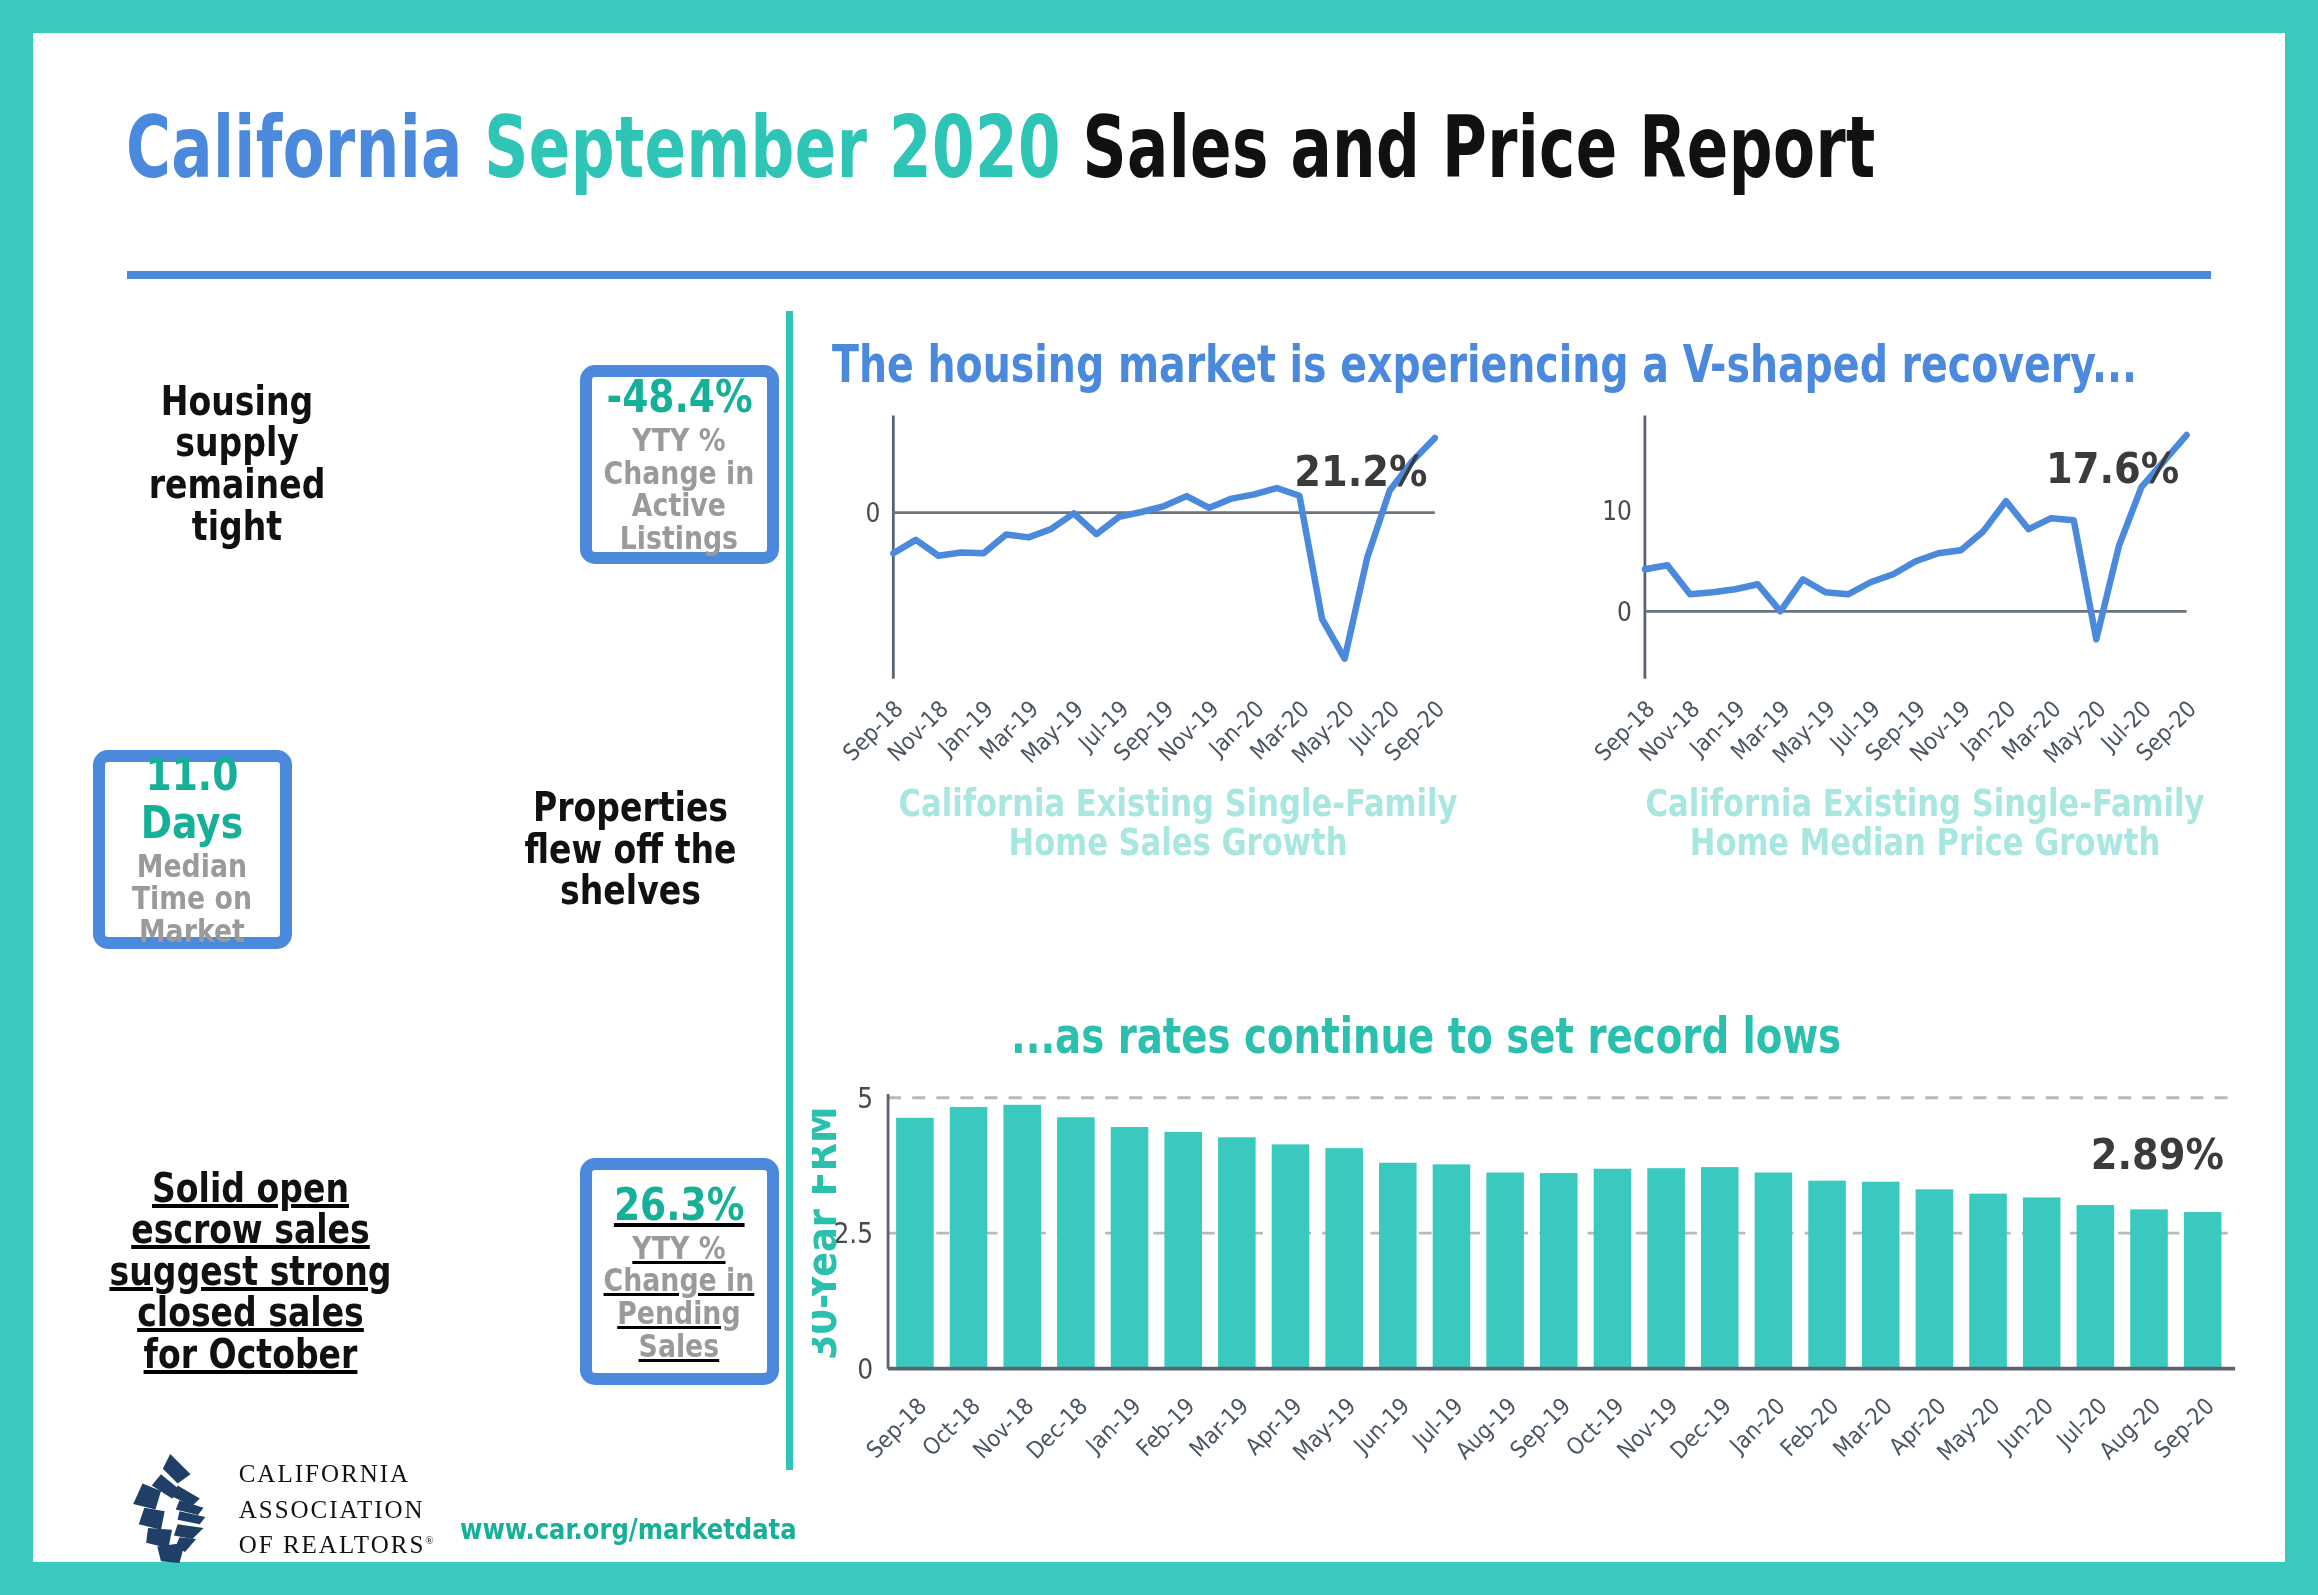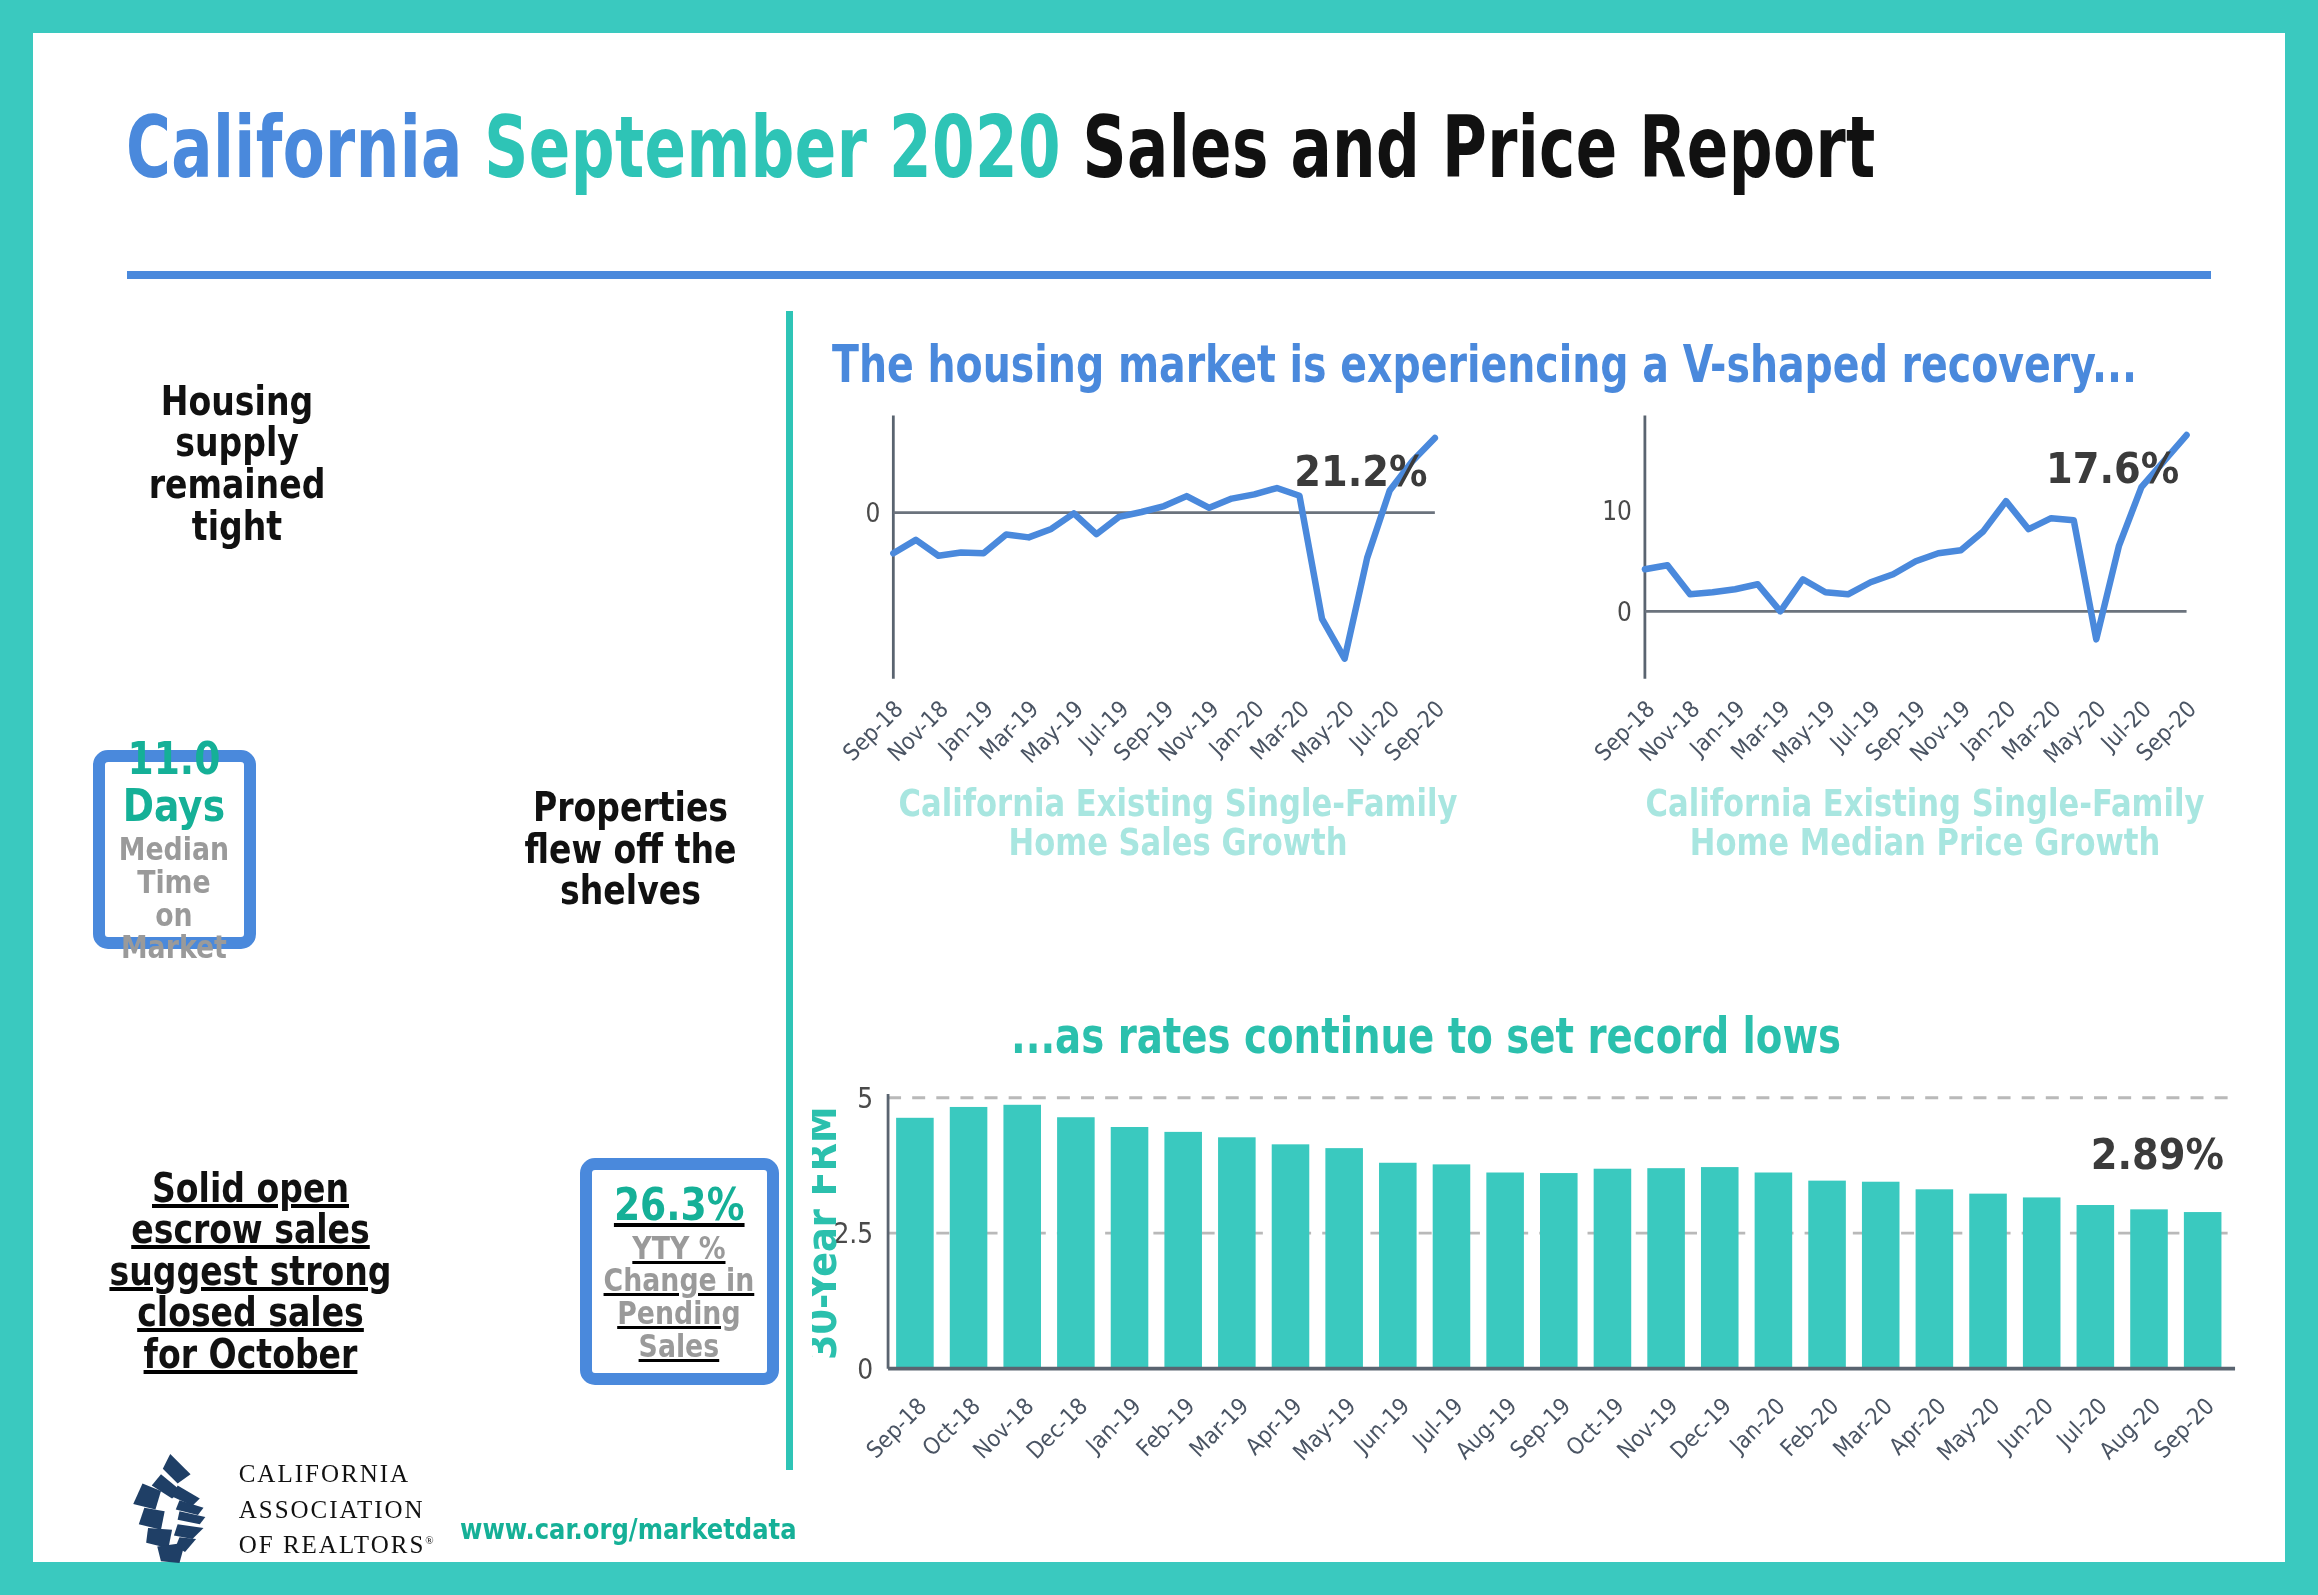--- a/index.html
+++ b/index.html
@@ -57,21 +57,21 @@
   .r2 .stat-caption{width:297px;margin-left:28px;}
   .r3 .stat-caption{width:315px;}
 
   .stat-box{
     border:12px solid #4a89dc;border-radius:15px;
     background:#fff;box-sizing:border-box;
     display:flex;flex-direction:column;align-items:center;justify-content:center;
     text-align:center;
   }
   .r1 .stat-box{width:199px;height:199px;margin-left:41px;padding:13px 5.6px;}
-  .r2 .stat-box{width:163px;height:199px;padding:13px 5.6px;}
+  .r2 .stat-box{width:199px;height:199px;padding:13px 5.6px;}
   .r3 .stat-box{width:199px;height:227px;margin-left:16px;padding:13px 5.6px;}
 
   .stat-value{
     color:#15b097;font-weight:bold;font-size:45px;line-height:1.05;
     font-family:"Liberation Sans Narrow","DejaVu Sans Condensed","Liberation Sans",sans-serif;
     transform:scaleX(.93);
   }
   .stat-label{
     color:#9a9a9a;font-weight:bold;font-size:32px;line-height:1.02;margin-top:3.7px;
     font-family:"Liberation Sans Narrow","DejaVu Sans Condensed","Liberation Sans",sans-serif;
@@ -129,20 +129,24 @@
 
   <div class="title"><span class="t-blue">California </span><span class="t-teal">September 2020 </span><span class="t-black">Sales and Price Report</span></div>
   <div class="title-rule"></div>
 
   <div class="v-divider"></div>
 
   <div class="left-col">
 
     <div class="stat-row r1">
       <div class="stat-caption">Housing supply remained tight</div>
+      <div class="stat-box">
+        <div class="stat-value">-48.4%</div>
+        <div class="stat-label">YTY % Change in Active Listings</div>
+      </div>
     </div>
 
     <div class="stat-row r2">
       <div class="stat-box">
         <div class="stat-value">11.0 Days</div>
         <div class="stat-label">Median Time on Market</div>
       </div>
       <div class="stat-caption">Properties flew off the shelves</div>
     </div>
 

